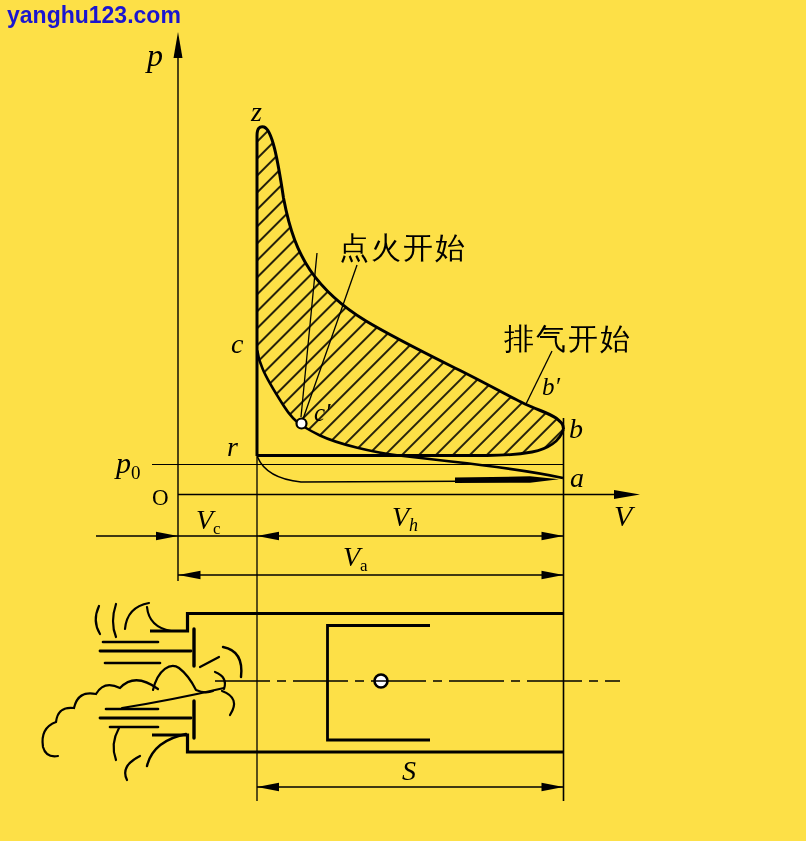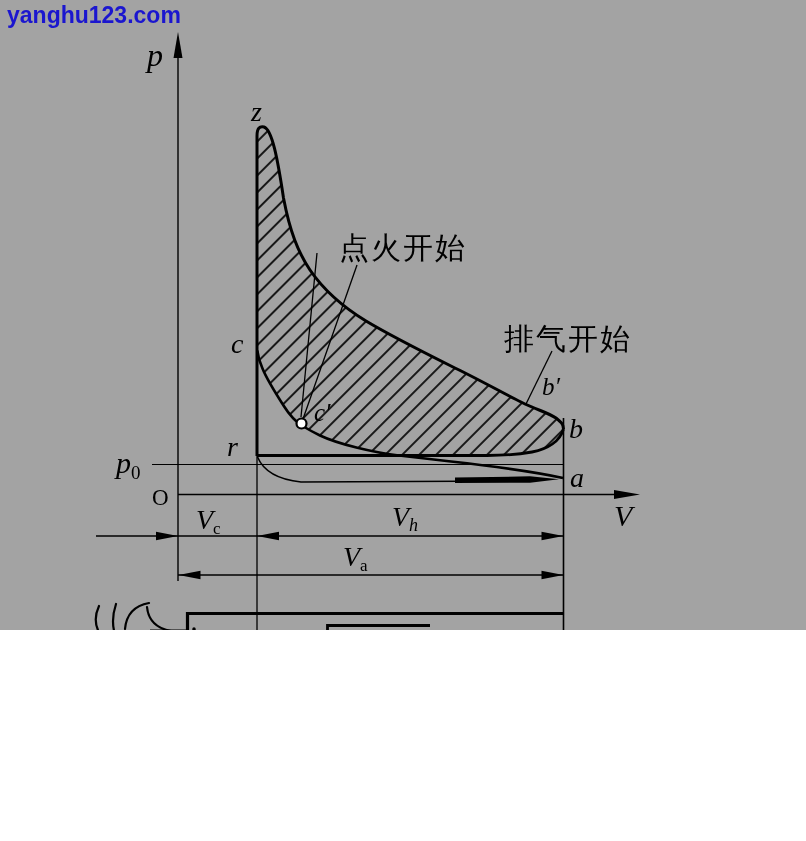--- a/index.html
+++ b/index.html
@@ -1,16 +1,16 @@
 <!DOCTYPE html>
 <html><head>
 <meta charset="utf-8">
 <style>
   html,body{margin:0;padding:0;background:#ffffff;}
-  .stage{position:relative;width:806px;height:630px;background:#a3a3a3;overflow:hidden;
+  .stage{position:relative;width:806px;height:841px;background:#fde047;overflow:hidden;
          font-family:"Liberation Serif",serif;}
   .watermark{position:absolute;left:7px;top:2px;
              font-family:"Liberation Sans",sans-serif;
              font-weight:bold;font-size:23px;letter-spacing:0px;}
   svg{position:absolute;left:0;top:0;}
   svg text{fill:#000;}
   .ser{font-family:"Liberation Serif",serif;}
   .cn{font-family:"Liberation Sans",sans-serif;font-size:30px;letter-spacing:2px;fill:#000;}
   .i{font-style:italic;}
   .f32{font-size:32px;} .f30{font-size:30px;} .f28{font-size:28px;}

